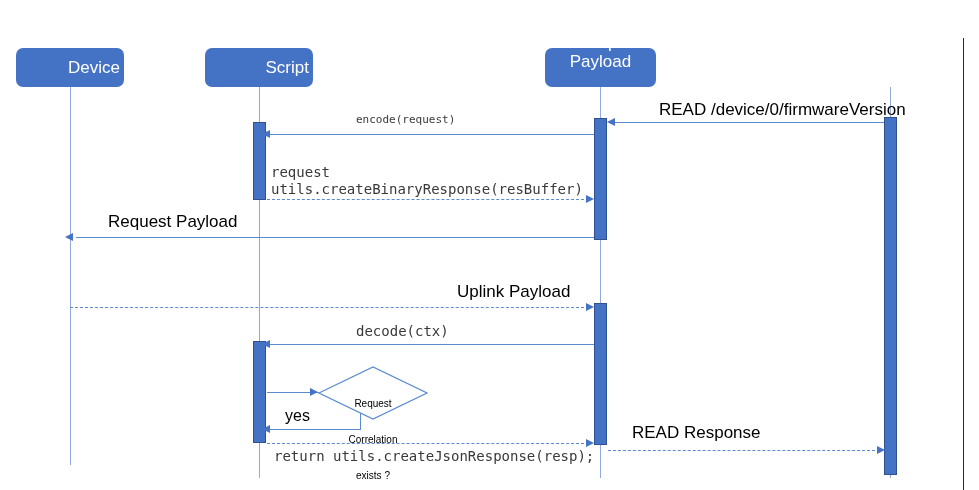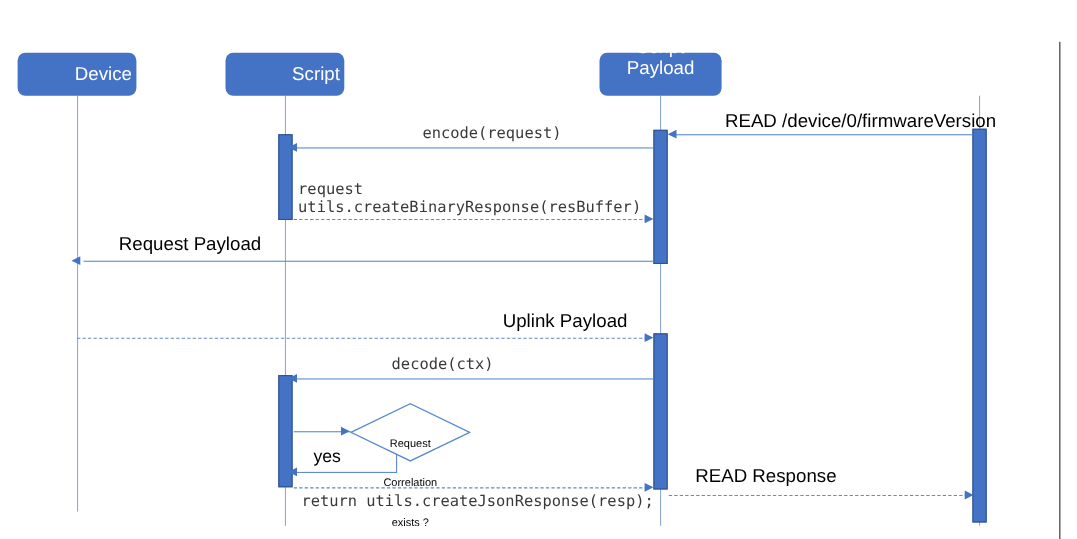--- a/index.html
+++ b/index.html
@@ -132,21 +132,21 @@
   <div class="activation" style="left:594px; top:118px; height:122px;"></div>
   <div class="activation" style="left:594px; top:303px; height:142px;"></div>
 
   <div class="activation" style="left:253px; top:122px; height:78px;"></div>
   <div class="activation" style="left:253px; top:341px; height:102px;"></div>
 
   <div class="msg-label sans" style="left:624px; top:100px; font-size:17px;margin-left:35px;">READ /device/0/firmwareVersion</div>
   <div class="msg-line" style="left:612px; top:122px; width:272px;"></div>
   <div class="arrowhead arrow-left" style="left:607px; top:117.5px;"></div>
 
-  <div class="msg-label mono" style="left:356px; top:113px; font-size:14px;margin-left:28px;">encode(request)</div>
+  <div class="msg-label mono" style="left:356px; top:113px; font-size:11px;">encode(request)</div>
   <div class="msg-line" style="left:267px; top:134px; width:327px;"></div>
   <div class="arrowhead arrow-left" style="left:262px; top:129.5px;"></div>
 
   <div class="msg-label mono" style="left:271px; top:164px; font-size:14px;">request</div>
   <div class="msg-label mono" style="left:271px; top:181px; font-size:14px;">utils.createBinaryResponse(resBuffer)</div>
   <div class="msg-line dashed" style="left:267px; top:199px; width:322px;"></div>
   <div class="arrowhead arrow-right" style="left:586px; top:194.5px;"></div>
 
   <div class="msg-label sans" style="left:108px; top:212px; font-size:17px;">Request Payload</div>
   <div class="msg-line" style="left:76px; top:237px; width:518px;"></div>

